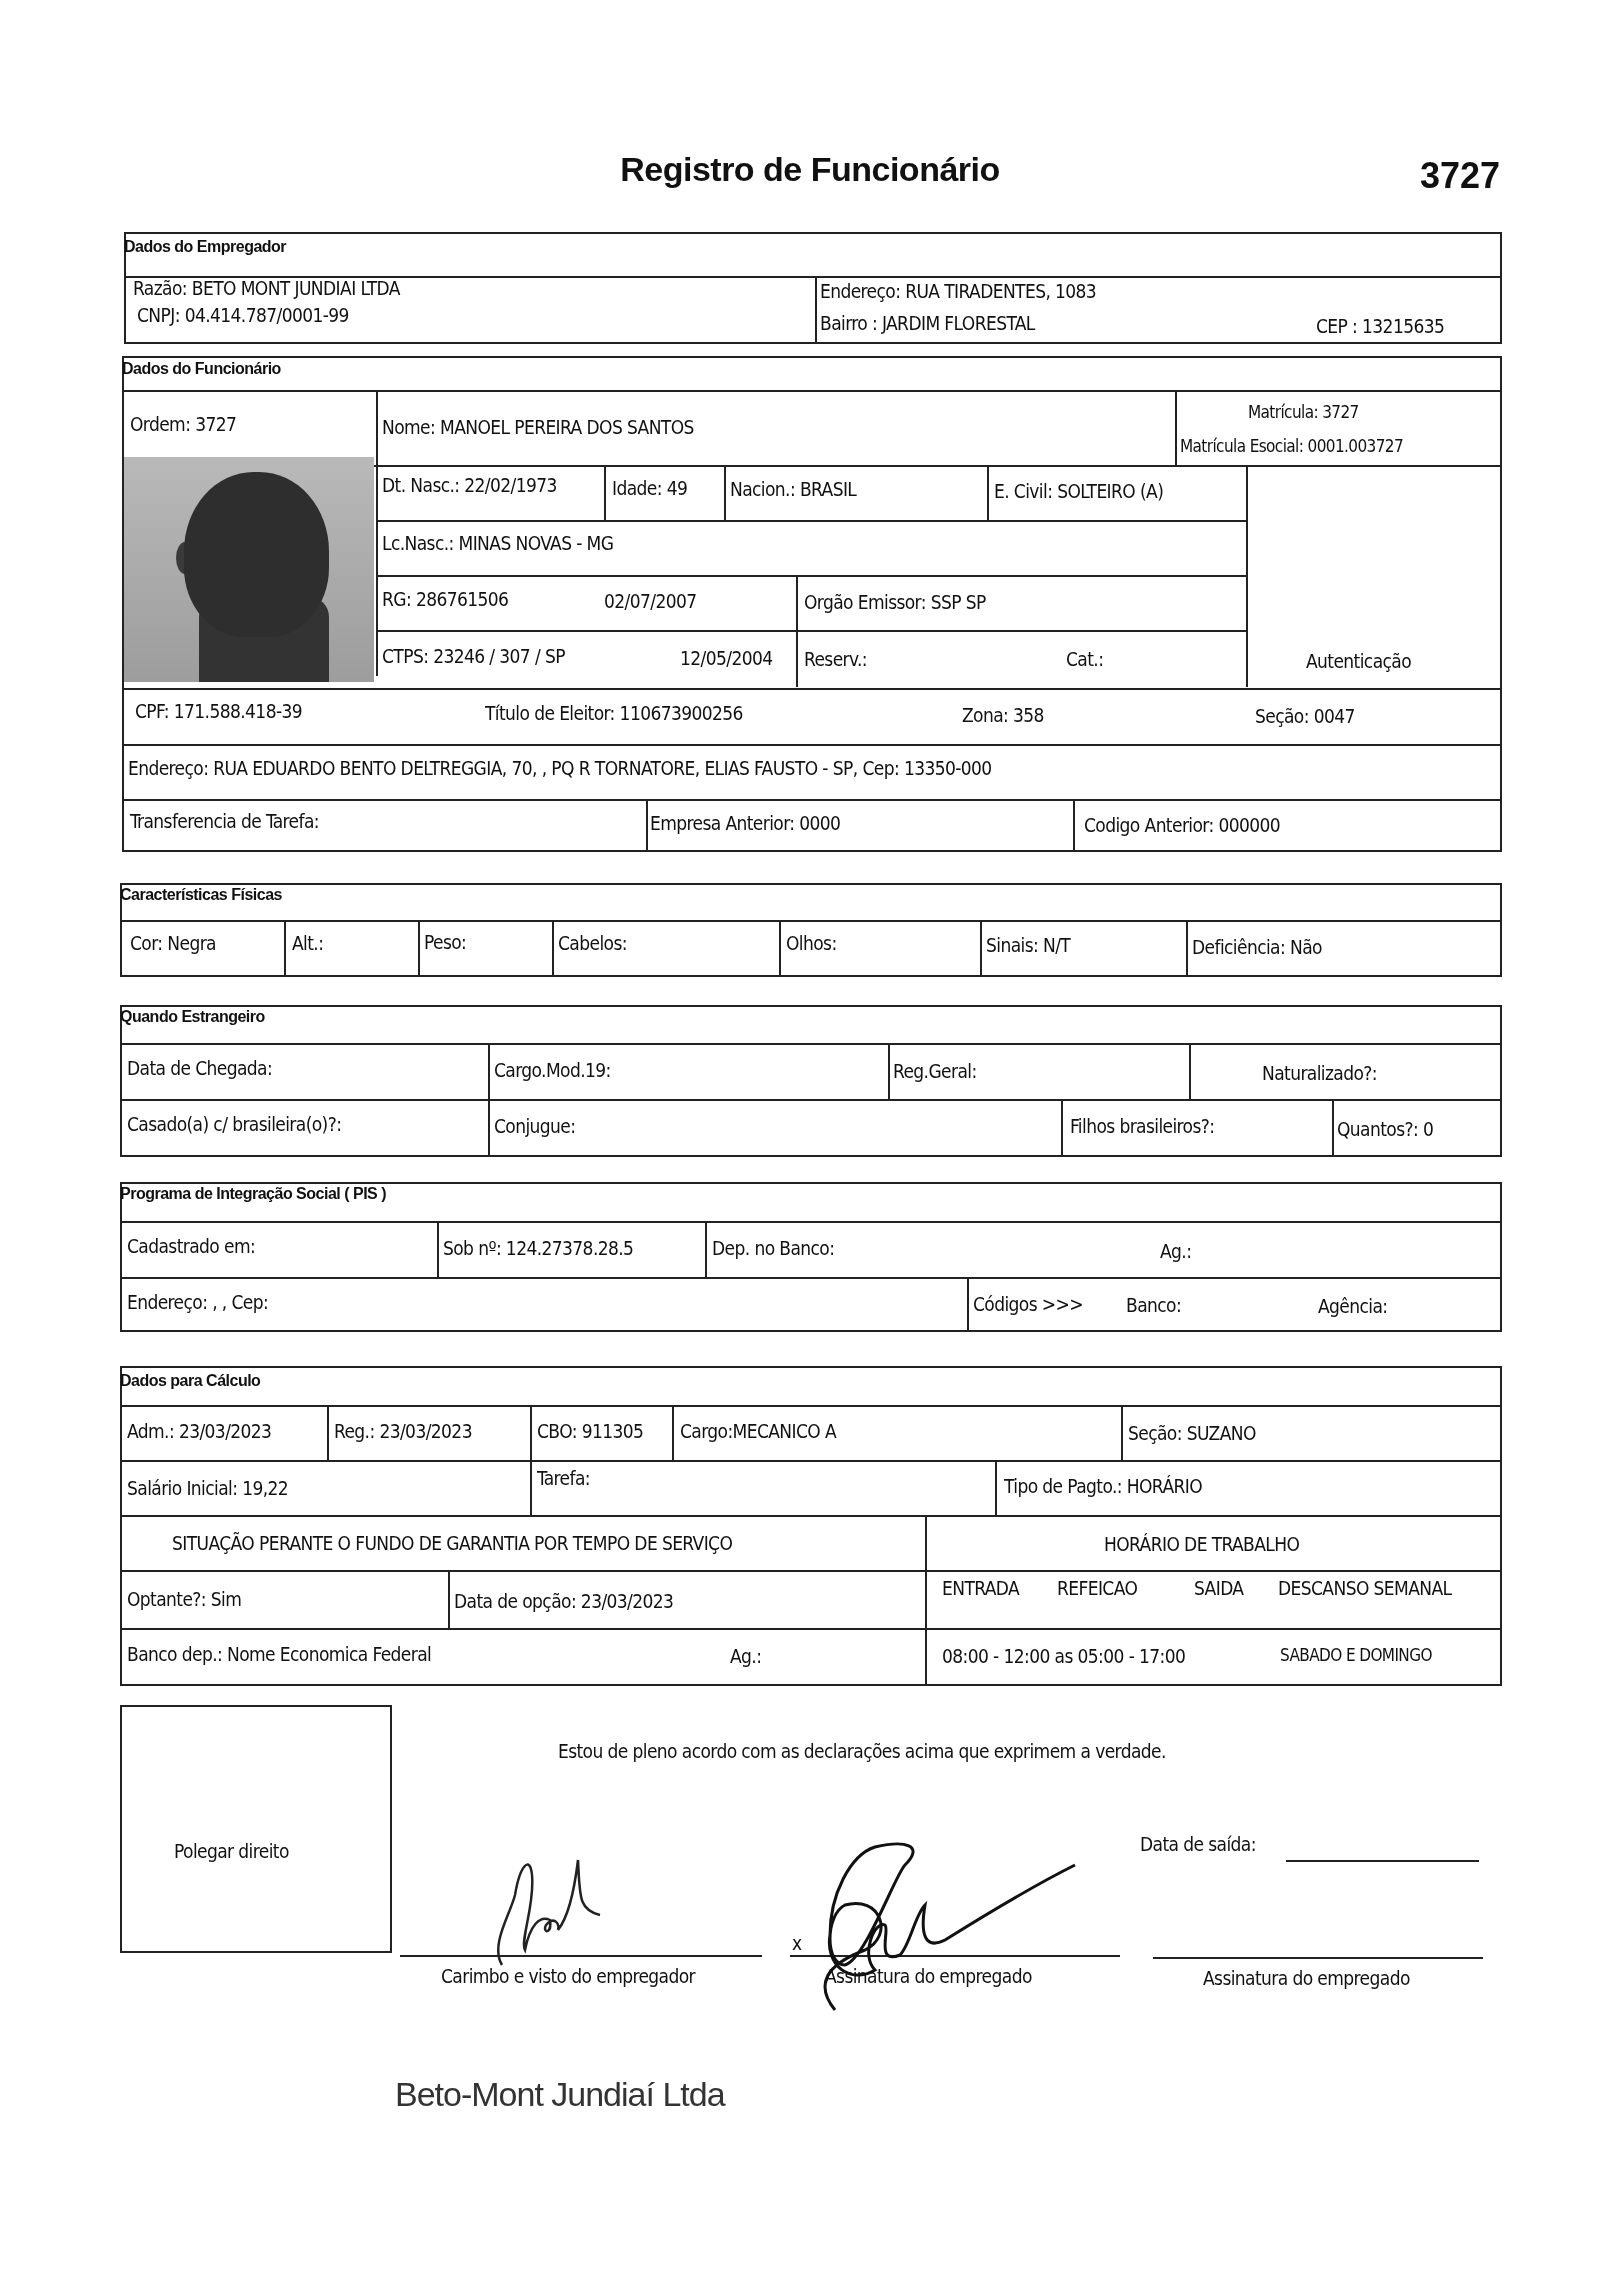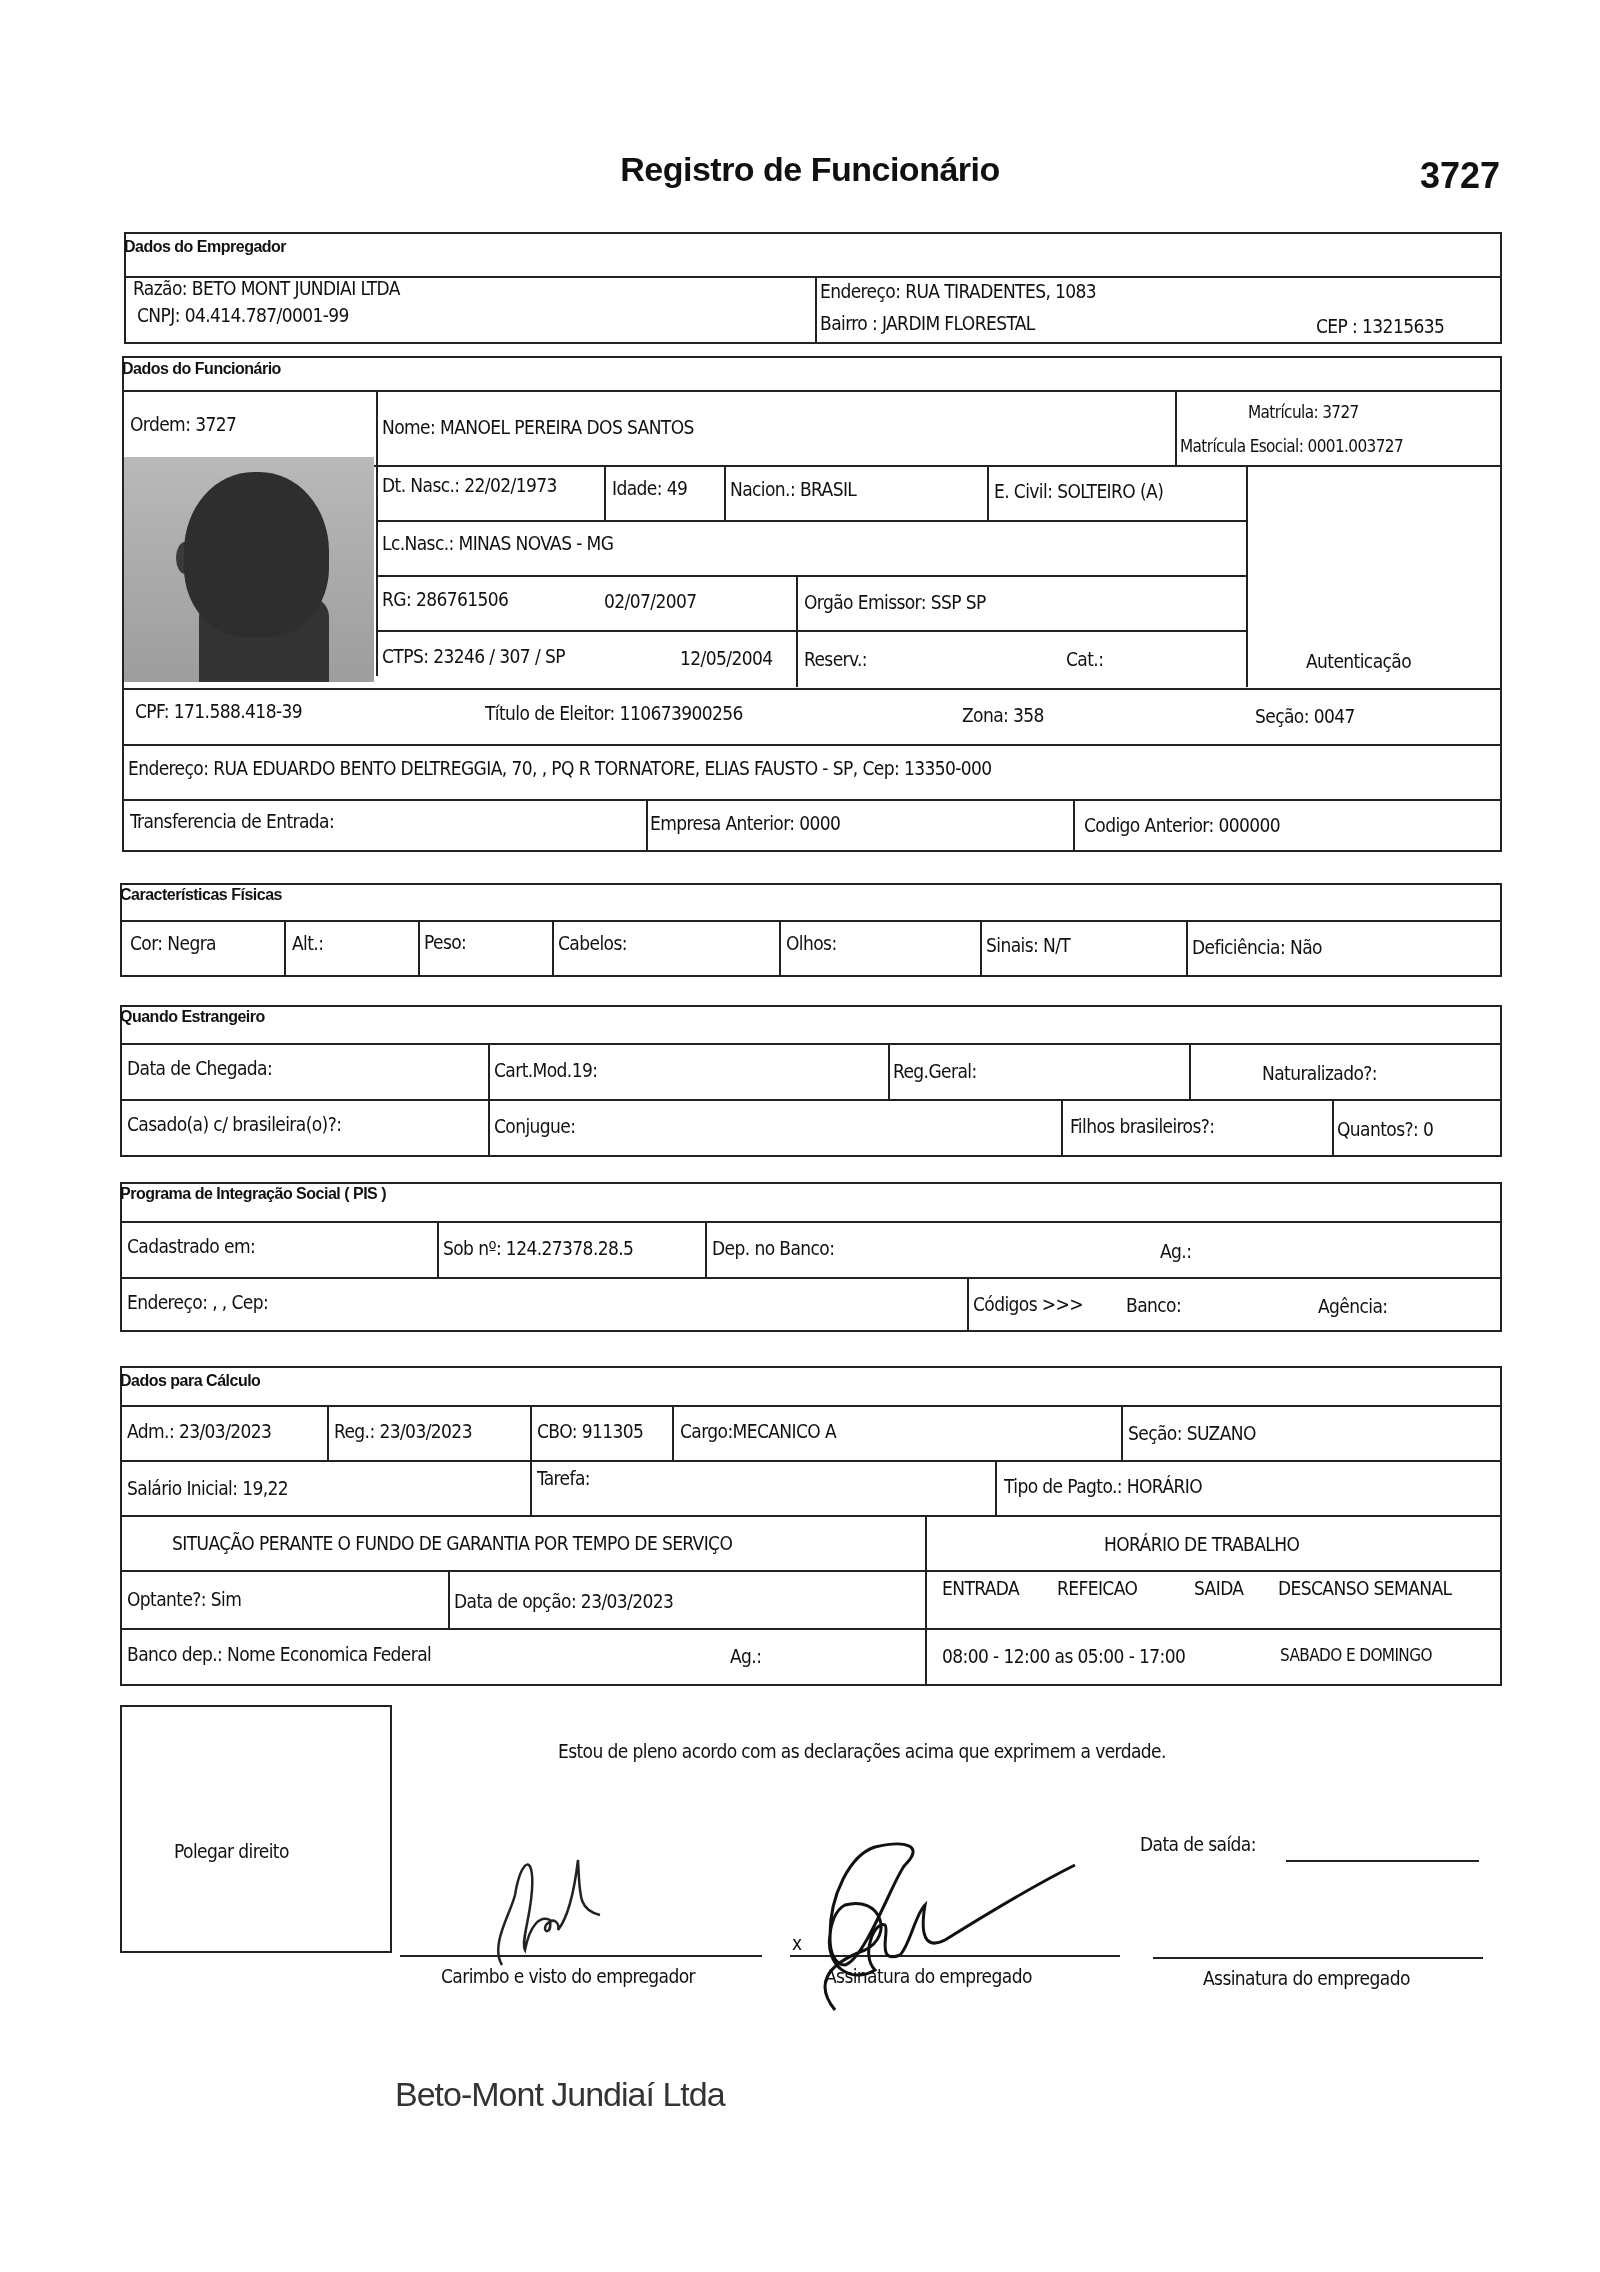--- a/index.html
+++ b/index.html
@@ -88,21 +88,21 @@
 <div class="t" style="left:485px;top:702px;">Título de Eleitor: 110673900256</div>
 <div class="t" style="left:962px;top:704px;">Zona: 358</div>
 <div class="t" style="left:1255px;top:705px;">Seção: 0047</div>
 <div class="hline" style="left:122px;width:1380px;top:744px;"></div>
 
 <div class="t" style="left:128px;top:757px;">Endereço: RUA EDUARDO BENTO DELTREGGIA, 70, , PQ R TORNATORE, ELIAS FAUSTO - SP, Cep: 13350-000</div>
 <div class="hline" style="left:122px;width:1380px;top:799px;"></div>
 
 <div class="vline" style="left:646px;top:799px;height:53px;"></div>
 <div class="vline" style="left:1073px;top:799px;height:53px;"></div>
-<div class="t" style="left:130px;top:810px;">Transferencia de Entrada:</div>
+<div class="t" style="left:130px;top:810px;">Transferencia de Tarefa:</div>
 <div class="t" style="left:650px;top:812px;">Empresa Anterior: 0000</div>
 <div class="t" style="left:1084px;top:814px;">Codigo Anterior:  000000</div>
 
 <div class="box" style="left:120px;top:883px;width:1382px;height:94px;"></div>
 <div class="sec-title" style="left:120px;width:1382px;top:886px;">Características Físicas</div>
 <div class="hline" style="left:120px;width:1382px;top:920px;"></div>
 <div class="vline" style="left:284px;top:920px;height:57px;"></div>
 <div class="vline" style="left:418px;top:920px;height:57px;"></div>
 <div class="vline" style="left:552px;top:920px;height:57px;"></div>
 <div class="vline" style="left:779px;top:920px;height:57px;"></div>
@@ -116,21 +116,21 @@
 <div class="t" style="left:986px;top:934px;">Sinais: N/T</div>
 <div class="t" style="left:1192px;top:936px;">Deficiência: Não</div>
 
 <div class="box" style="left:120px;top:1005px;width:1382px;height:152px;"></div>
 <div class="sec-title" style="left:120px;width:1382px;top:1008px;">Quando Estrangeiro</div>
 <div class="hline" style="left:120px;width:1382px;top:1043px;"></div>
 <div class="vline" style="left:488px;top:1043px;height:114px;"></div>
 <div class="vline" style="left:888px;top:1043px;height:56px;"></div>
 <div class="vline" style="left:1189px;top:1043px;height:56px;"></div>
 <div class="t" style="left:127px;top:1057px;">Data de Chegada:</div>
-<div class="t" style="left:494px;top:1059px;">Cart.Mod.19:</div>
+<div class="t" style="left:494px;top:1059px;">Cargo.Mod.19:</div>
 <div class="t" style="left:893px;top:1060px;">Reg.Geral:</div>
 <div class="t" style="left:1262px;top:1062px;">Naturalizado?:</div>
 <div class="hline" style="left:120px;width:1382px;top:1099px;"></div>
 <div class="vline" style="left:1061px;top:1099px;height:58px;"></div>
 <div class="vline" style="left:1332px;top:1099px;height:58px;"></div>
 <div class="t" style="left:127px;top:1113px;">Casado(a) c/ brasileira(o)?:</div>
 <div class="t" style="left:494px;top:1115px;">Conjugue:</div>
 <div class="t" style="left:1070px;top:1115px;">Filhos brasileiros?:</div>
 <div class="t" style="left:1337px;top:1118px;">Quantos?: 0</div>
 

